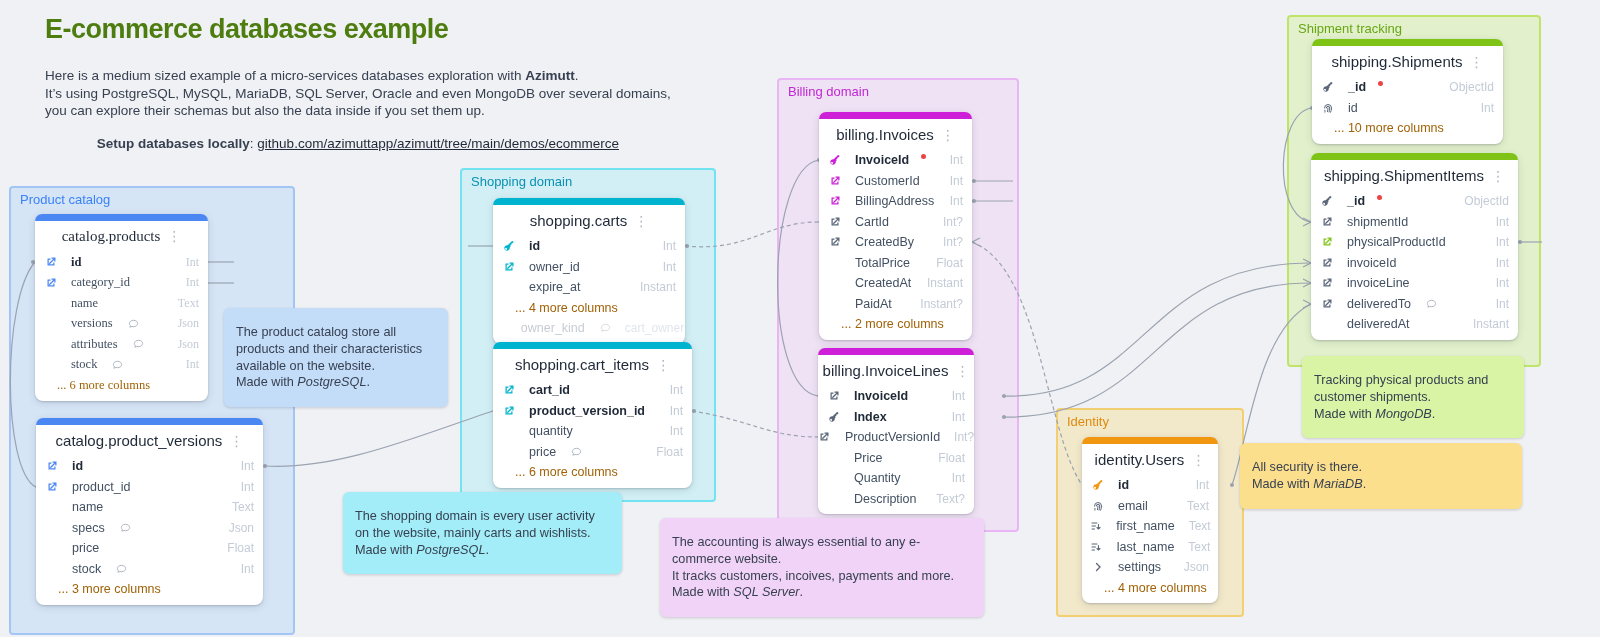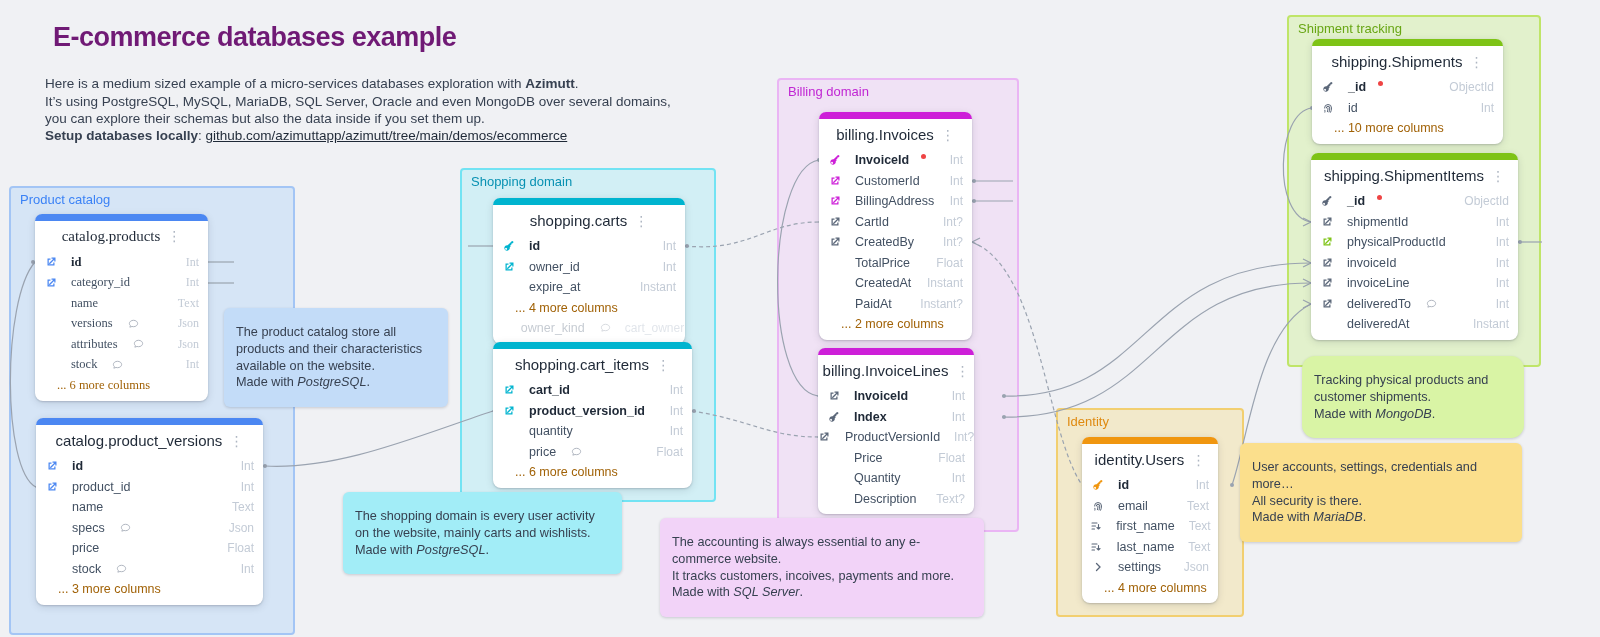--- a/index.html
+++ b/index.html
@@ -4,23 +4,23 @@
 <style>
   html,body{margin:0;padding:0;}
   body{
     width:1600px;height:637px;position:relative;overflow:hidden;
     background:#f0f1f4;
     font-family:"Liberation Sans", sans-serif;
     color:#374151;
   }
   
   .hdr{position:absolute;left:45px;top:14px;z-index:6;}
-  .hdr h1{margin:8px;font-size:27px;font-weight:800;letter-spacing:-.5px;color:#701a75;}
+  .hdr h1{margin:0;font-size:27px;font-weight:800;letter-spacing:-.5px;color:#4d7c0f;}
   .intro{margin-top:22px;font-size:13.5px;line-height:17.5px;color:#374151;}
-  .setup{margin-top:0;font-size:13.5px;color:#374151;}
+  .setup{margin-top:16px;font-size:13.5px;color:#374151;text-align:center;}
   .setup a{color:#1f2937;text-decoration:underline;cursor:pointer;}
   
   .domain{position:absolute;z-index:1;border:2px solid transparent;border-radius:4px;}
   .domain-label{position:absolute;top:4px;left:9px;font-size:13px;font-weight:500;white-space:nowrap;}
   
   #rels{position:absolute;left:0;top:0;z-index:2;pointer-events:none;}
   .rel{stroke:#9aa3b0;stroke-width:1.2;fill:none;}
   .rel.dashed{stroke-dasharray:4 3;}
   .anchor{fill:#9aa3b0;}
   
@@ -640,20 +640,19 @@
 <div class="note" style="left: 343px; top: 492px; width: 255px; background: rgb(162, 237, 247);">
     <div>The shopping domain is every user activity on the website, mainly carts and wishlists.</div>
     <div><span>Made with </span><i>PostgreSQL</i><span>.</span></div>
   </div>
 <div class="note" style="left: 660px; top: 518px; width: 300px; background: rgb(242, 211, 248);">
     <div>The accounting is always essential to any e-commerce website.</div>
     <div>It tracks customers, incoives, payments and more.</div>
     <div><span>Made with </span><i>SQL Server</i><span>.</span></div>
   </div>
 <div class="note" style="left: 1240px; top: 443px; width: 258px; background: rgb(251, 223, 140);">
-    <div>User accounts, settings, credentials and more…</div>
     <div>All security is there.</div>
     <div><span>Made with </span><i>MariaDB</i><span>.</span></div>
   </div>
-<div class="note" style="left: 1302px; top: 356px; width: 198px; background: rgb(217, 244, 165); border-radius: 13px;">
+<div class="note" style="left: 1302px; top: 356px; width: 198px; background: rgb(217, 244, 165);">
     <div>Tracking physical products and customer shipments.</div>
     <div><span>Made with </span><i>MongoDB</i><span>.</span></div>
   </div>
 
 </body></html>

